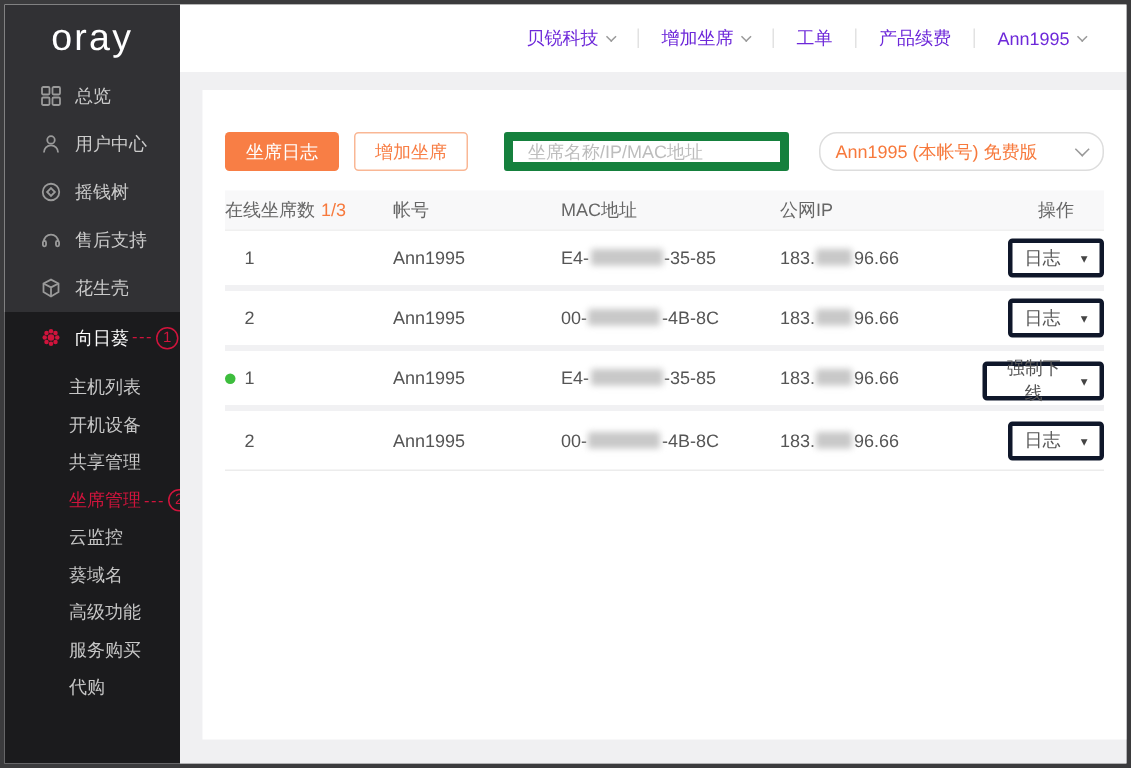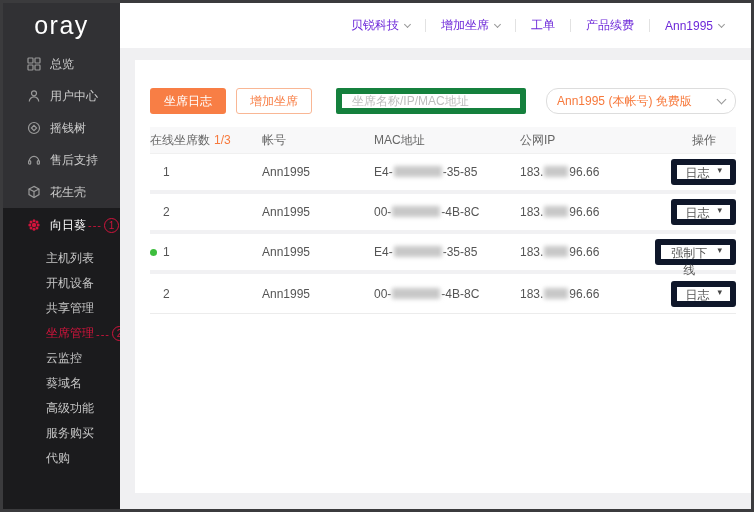--- a/index.html
+++ b/index.html
@@ -61,22 +61,22 @@
   .trow:last-child { border-bottom:1px solid #ececec; }
   .td-seat { display:flex; align-items:center; }
   .dot-slot { display:inline-block; width:13px; }
   .dot { display:inline-block; width:7px; height:7px; border-radius:50%; background:#3dbd3d; }
   .online-count { color:#f7793c; margin-left:4px; }
   .redact { display:inline-block; height:11px; background:#c8c8c8; border-radius:1px;
             filter:blur(2px); vertical-align:-1px; }
   .redact.mac { width:48px; margin:0 1px; }
   .redact.ip  { width:24px; margin:0 1px; }
   .td-action { text-align:right; }
-  .action-btn { display:inline-flex; align-items:flex-start; justify-content:space-between; gap:8px;
-                min-width:64px; height:26px; border:6px solid #0f172a; border-radius:3px;
+  .action-btn { display:inline-flex; align-items:center; justify-content:space-between; gap:8px;
+                min-width:64px; height:26px; border:3px solid #0f172a; border-radius:3px;
                 background:#fff; color:#555; font-size:12px; padding:0 8px; cursor:pointer; }
   .action-btn .caret { font-size:9px; color:#444; }
   svg { display:block; }
 </style>
 </head>
 <body>
 
 <div class="frame">
 
   <aside class="sidebar">

